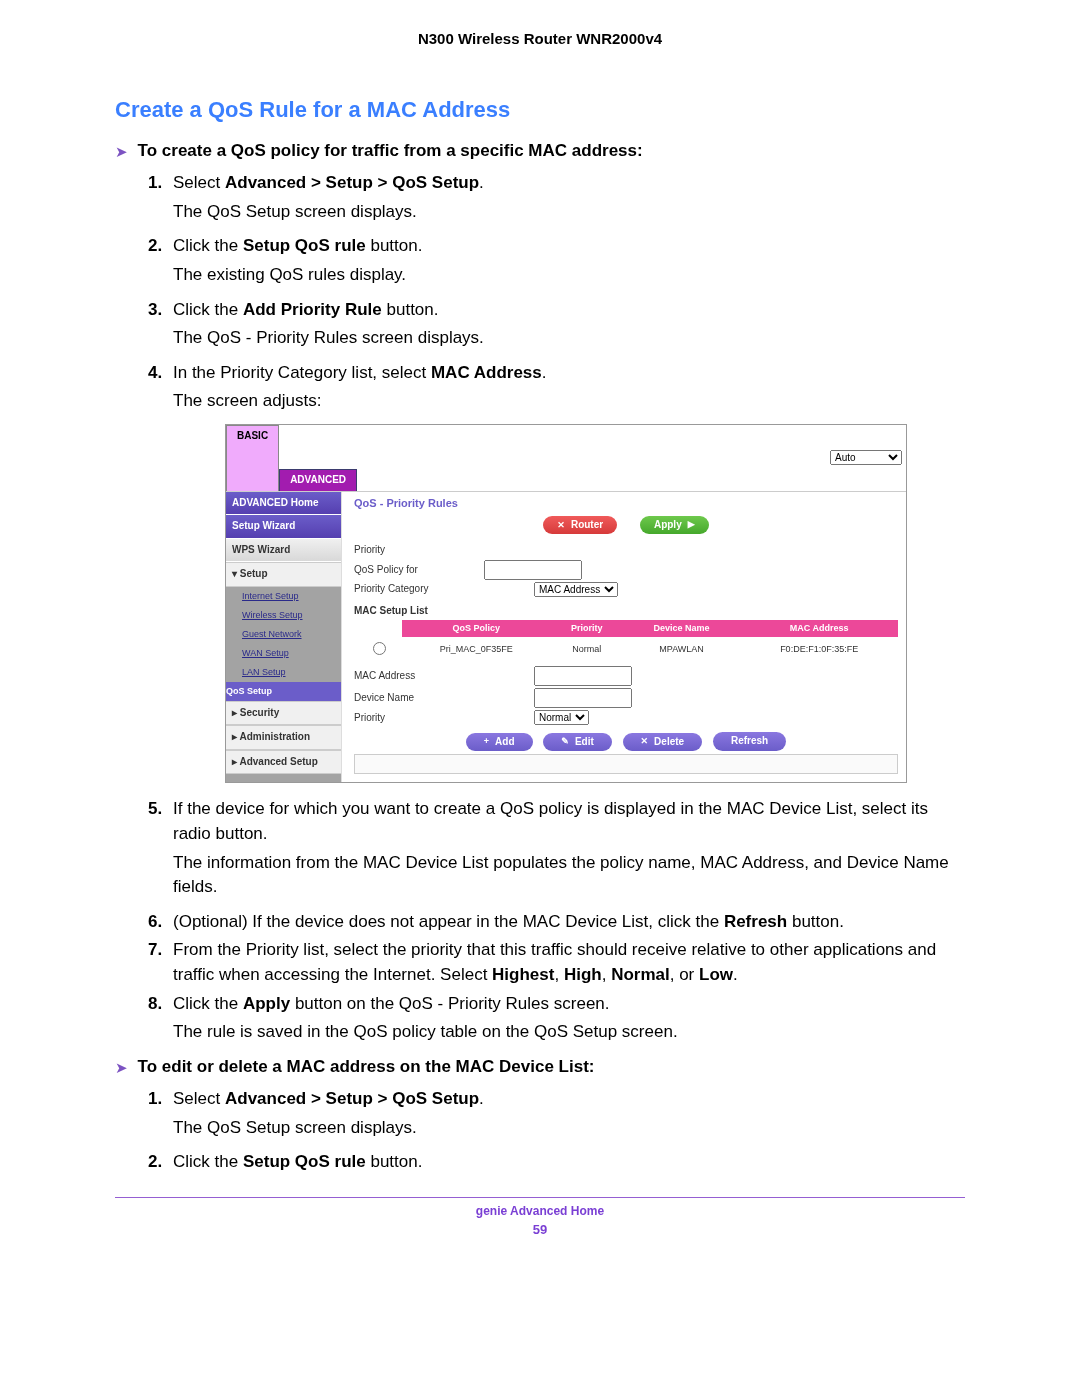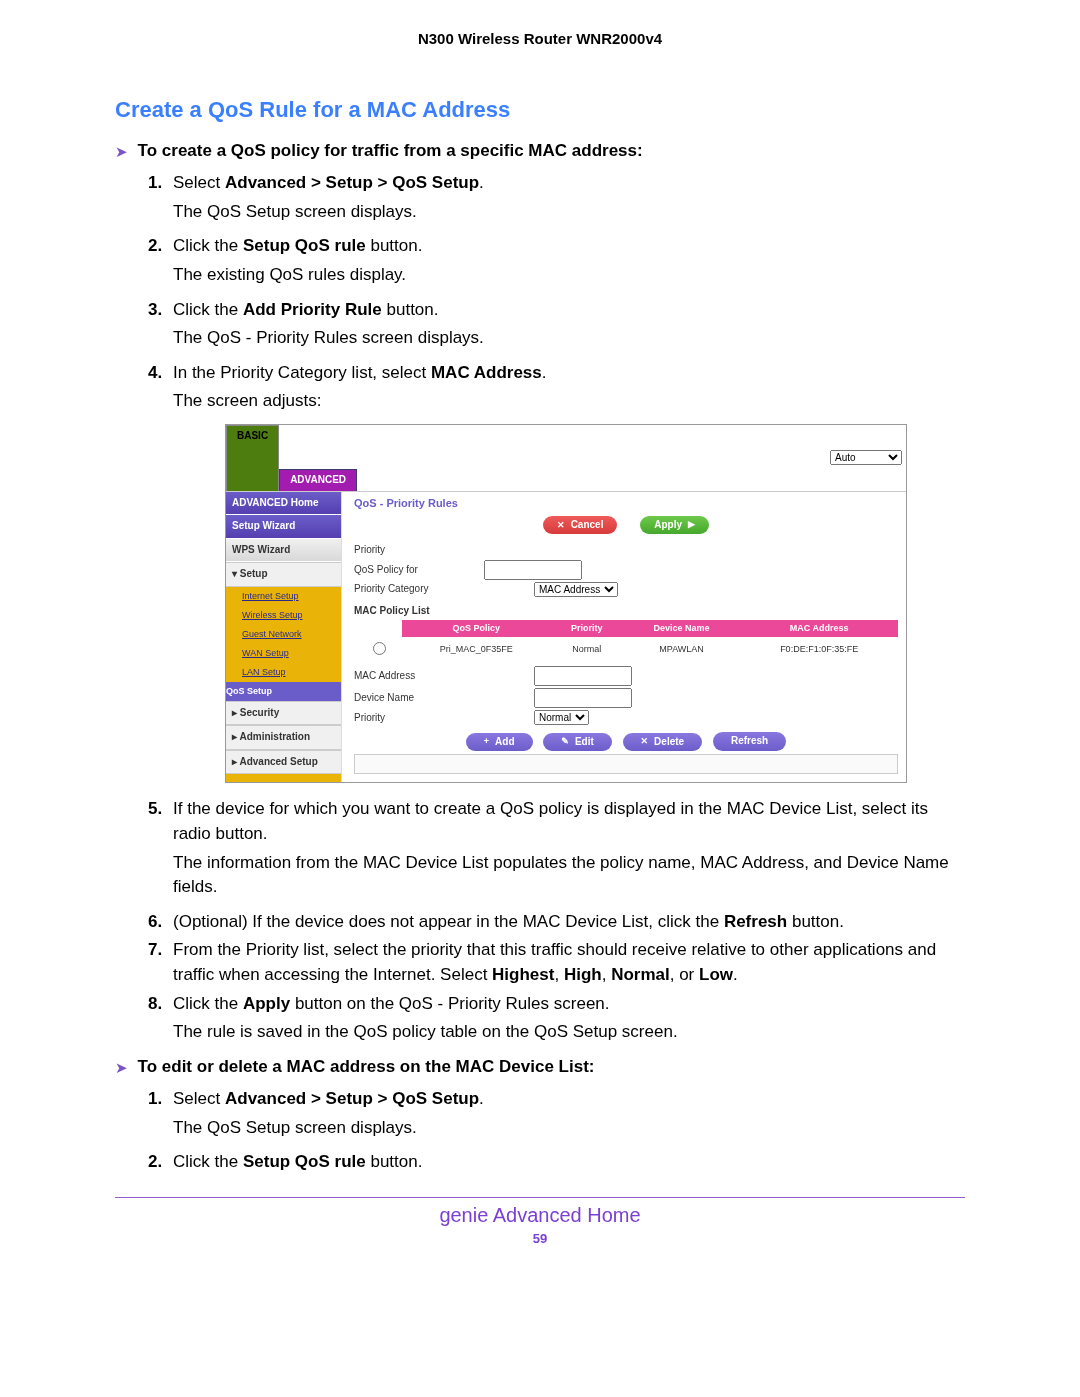--- a/index.html
+++ b/index.html
@@ -72,21 +72,21 @@
   }
   .ru-tabs {
     display:flex;
   }
   .ru-tab {
     padding:3px 10px;
     font-weight:bold;
     font-size:10px;
     border:1px solid #888;
     border-bottom:none;
-    background:#4d7c0f;
+    background:#f0abfc;
   }
   .ru-tab.active {
     background:#a21caf;
     color:#fff;
     border-color:#3b3b6e;
     margin-top:44px;
   }
   .ru-top-spacer {flex:1;}
   .ru-auto {
     display:flex;
@@ -95,21 +95,21 @@
   }
   .ru-auto select {
     font-size:10px;
     width:72px;
   }
   .ru-body {
     display:flex;
   }
   .ru-side {
     width:115px;
-    background:#eab308;
+    background:#a3a3a3;
     border-right:1px solid #ddd;
   }
   .ru-side .side-btn {
     background:linear-gradient(#6b5dc9,#553fb0);
     color:#fff;
     font-weight:bold;
     font-size:10px;
     padding:4px 6px;
     border-bottom:1px solid #fff;
   }
@@ -221,22 +221,22 @@
   .footer-rule {
     border:none;
     border-top:1px solid #955ed2;
     margin:22px 0 6px 0;
   }
   .footer {
     text-align:center;
   }
   .footer .ft1 {
     color:#7a3fd4;
-    font-weight:normal;
-    font-size:20px;
+    font-weight:bold;
+    font-size:12px;
     margin-bottom:4px;
   }
   .footer .ft2 {
     color:#7a3fd4;
     font-weight:bold;
     font-size:13px;
   }
 </style>
 </head>
 <body>
@@ -294,40 +294,40 @@
             <div class="side-link active">QoS Setup</div>
             <div class="side-section">▸ Security</div>
             <div class="side-section">▸ Administration</div>
             <div class="side-section">▸ Advanced Setup</div>
           </div>
           <div class="ru-main">
             <div class="ru-title">QoS - Priority Rules</div>
             <div class="ru-btnrow">
               <span class="pill red">
                   <span class="ico">✕</span>
-                  <span>Cancel</span>
+                  <span>Router</span>
                 </span>
               <span class="pill green">
                   <span>Apply</span>
                   <span class="ico">▶</span>
                 </span>
             </div>
             <div class="form-row">
                 <span class="lbl">Priority</span>
               </div>
             <div class="form-row">
                 <span class="lbl">QoS Policy for</span>
                 <input type="text" style="">
               </div>
             <div class="form-row">
                 <span class="lbl">Priority Category</span>
                 <span style="width:50px"></span>
                 <select><option>MAC Address</option></select>
               </div>
-            <div class="sec-label">MAC Policy List</div>
+            <div class="sec-label">MAC Setup List</div>
             <table class="dev-table">
               <tbody>
                   <tr>
                 <th style="width:40px"></th>
                 <th>QoS Policy</th>
                 <th>Priority</th>
                 <th>Device Name</th>
                 <th>MAC Address</th>
               </tr>
               <tr>

